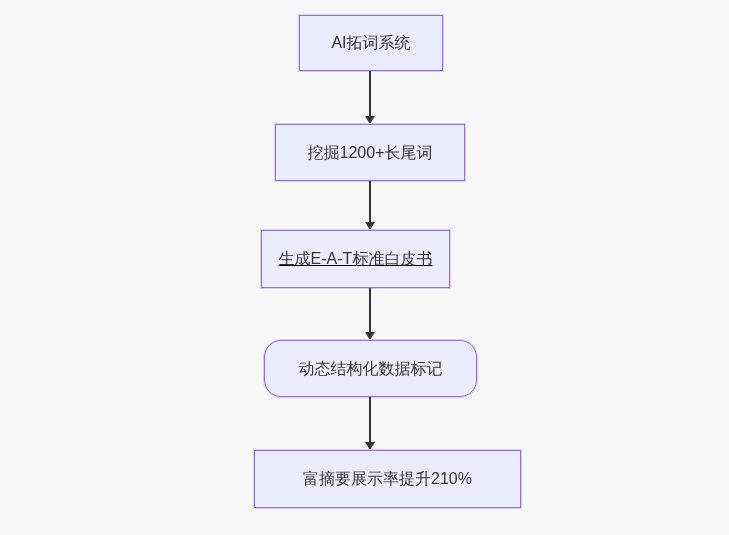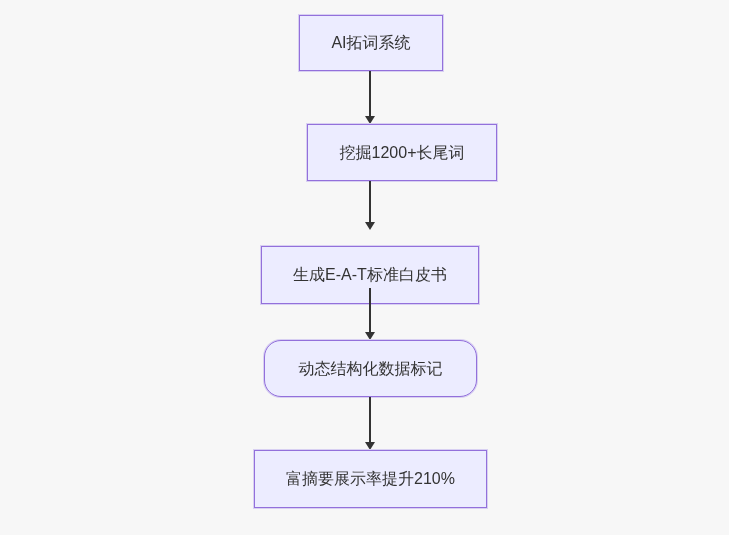--- a/index.html
+++ b/index.html
@@ -25,24 +25,24 @@
     justify-content: center;
   }
   .node .label {
     color: #333333;
     font-size: 16px;
     line-height: 1.2;
     text-align: center;
     white-space: nowrap;
   }
   .node-1 { left: 299px; top: 15px;  width: 144px; height: 56px; }
-  .node-2 { left: 275px; top: 124px; width: 190px; height: 57px; margin-left: 32px; }
-  .node-3 { left: 261px; top: 246px; width: 218px; height: 58px; }
+  .node-2 { left: 275px; top: 124px; width: 190px; height: 57px; }
+  .node-3 { left: 261px; top: 230px; width: 189px; height: 58px; text-decoration: underline; }
   .node-4 { left: 264px; top: 340px; width: 213px; height: 57px; border-radius: 17px; }
-  .node-5 { left: 254px; top: 450px; width: 233px; height: 58px; }
+  .node-5 { left: 254px; top: 450px; width: 267px; height: 58px; }
 
   .arrow {
     position: absolute;
     left: 365px;
     width: 10px;
   }
   .arrow .line {
     position: absolute;
     left: 4px;
     top: 0;

